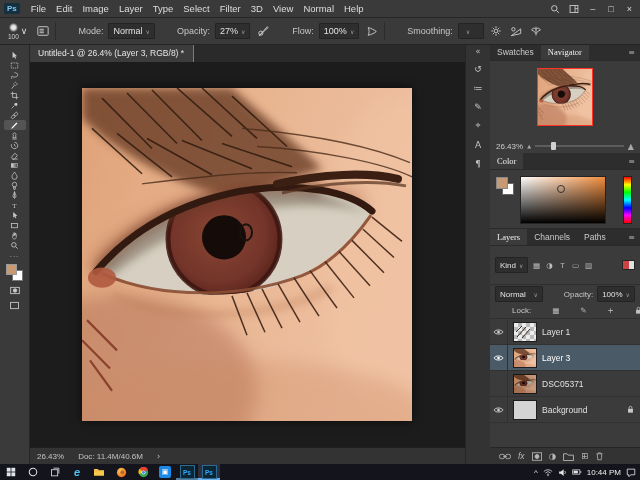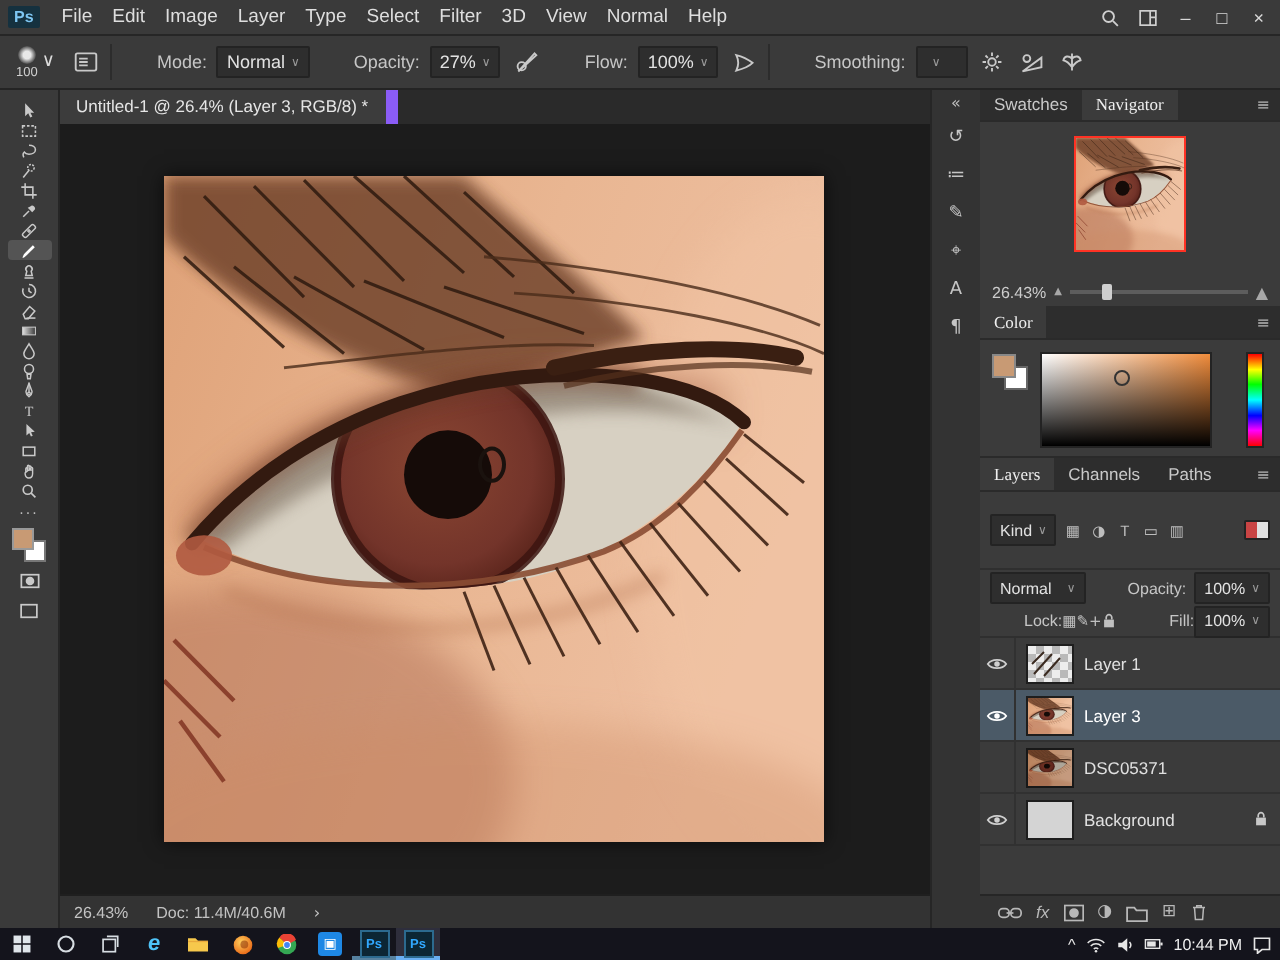--- a/index.html
+++ b/index.html
@@ -33,21 +33,21 @@
   .tool{width:22px;height:10px;display:flex;align-items:center;justify-content:center;color:#c9c9c9;border-radius:2px;}
   .tool.selected{background:#545454;color:#ffffff;}
   .tool svg{width:9px;height:9px;}
   .tb-extra{margin-top:5px;display:flex;flex-direction:column;align-items:center;gap:4px;color:#c9c9c9;}
   .fgbg{position:relative;width:17px;height:17px;}
   .fgbg .bg-sw{position:absolute;right:0;bottom:0;width:9px;height:9px;background:#ffffff;border:1px solid #777;}
   .fgbg .fg-sw{position:absolute;left:0;top:0;width:9px;height:9px;border:1px solid #999;}
   .dots{font-size:7px;letter-spacing:1px;color:#bdbdbd;line-height:5px;}
   
   .tabrow{position:absolute;left:29px;top:44px;height:18px;right:174px;background:#2a2a2a;display:flex;z-index:2;}
-  .doc-tab{background:#3c3c3c;color:#e6e6e6;font-size:8.5px;display:flex;align-items:center;padding:0 9px;border-right:6px solid #8b5cf6;}
+  .doc-tab{background:#3c3c3c;color:#e6e6e6;font-size:8.5px;display:flex;align-items:center;padding:0 9px;border-right:1px solid #8b5cf6;}
   
   .canvas-area{position:absolute;left:29px;top:62px;right:174px;bottom:32px;background:#1c1c1c;overflow:hidden;}
   .canvas{position:absolute;left:53px;top:26px;width:330px;height:333px;box-shadow:0 0 9px rgba(0,0,0,.65);}
   .canvas svg{width:100%;height:100%;}
   
   .statusbar{position:absolute;left:29px;right:174px;bottom:16px;height:16px;background:#333333;border-top:1px solid #1f1f1f;
              display:flex;align-items:center;gap:14px;padding-left:8px;font-size:8px;color:#c3c3c3;}
   
   .pstrip{position:absolute;right:150px;top:44px;width:24px;bottom:16px;background:#333333;
           border-left:1px solid #262626;display:flex;flex-direction:column;align-items:center;padding-top:3px;gap:6px;z-index:3;}
@@ -72,21 +72,21 @@
   .cp-fgbg .f{position:absolute;left:0;top:0;width:10px;height:10px;border:1px solid #888;}
   .sat-box{position:absolute;left:30px;top:6px;width:84px;height:46px;border:1px solid #232323;
            background:linear-gradient(to bottom,rgba(0,0,0,0),#000),linear-gradient(to right,#ffffff,#f08c3c);}
   .sat-marker{position:absolute;left:36px;top:8px;width:6px;height:6px;border:1px solid #333;border-radius:50%;background:transparent;}
   .hue-bar{position:absolute;right:8px;top:6px;width:7px;height:46px;border:1px solid #232323;
            background:linear-gradient(to bottom,#f00 0%,#ff0 17%,#0f0 33%,#0ff 50%,#00f 67%,#f0f 83%,#f00 100%);}
   .filterrow{height:16px;flex:none;display:flex;align-items:center;gap:3px;padding:11px 5px;border-bottom:1px solid #2f2f2f;}
   .f-ic{font-size:7.5px;color:#bdbdbd;width:10px;text-align:center;}
   .f-toggle{margin-left:auto;width:11px;height:8px;border:1px solid #232323;background:linear-gradient(to right,#c94444 50%,#e0e0e0 50%);border-radius:1px;}
   .blendrow{height:18px;flex:none;display:flex;align-items:center;gap:4px;padding:0 5px;}
-  .lockrow{height:15px;flex:none;display:flex;align-items:center;gap:0;padding:0 5px;border-bottom:1px solid #2f2f2f;font-size:8px;}
+  .lockrow{height:15px;flex:none;display:flex;align-items:center;gap:21px;padding:0 5px;border-bottom:1px solid #2f2f2f;font-size:8px;}
   .lk-ic{font-size:7.5px;color:#c0c0c0;}
   .layerlist{flex:none;}
   .layer-row{height:25px;display:flex;align-items:center;border-bottom:1px solid #313131;font-size:8.5px;color:#e0e0e0;}
   .layer-row.selected{background:#4b5a67;color:#ffffff;}
   .eye-cell{width:17px;height:100%;border-right:1px solid #313131;display:flex;align-items:center;justify-content:center;flex:none;}
   .eye-cell svg{width:11px;height:8px;}
   .thumb{width:22px;height:18px;border:1px solid #1e1e1e;margin:0 5px;position:relative;overflow:hidden;flex:none;background:#555;}
   .thumb svg{position:absolute;inset:0;width:100%;height:100%;}
   .checker{background:conic-gradient(#b9b9b9 0 25%,#ededed 0 50%,#b9b9b9 0 75%,#ededed 0) 0 0/8px 8px;}
   .thumb-orange{background:linear-gradient(135deg,#e09a5d,#b05c30 60%,#8e3f22);}

